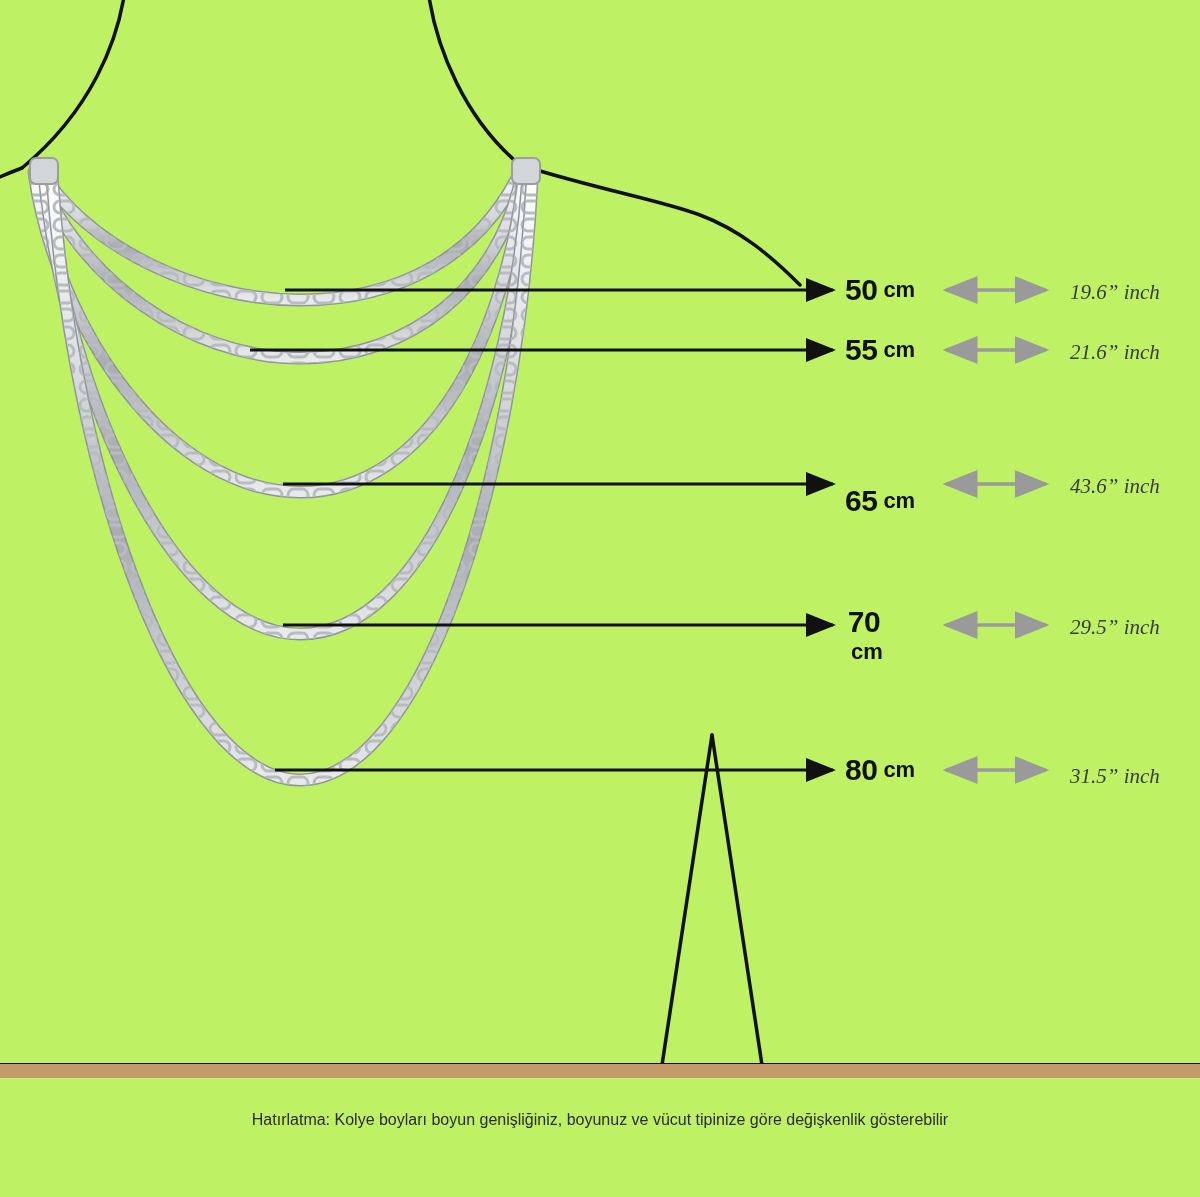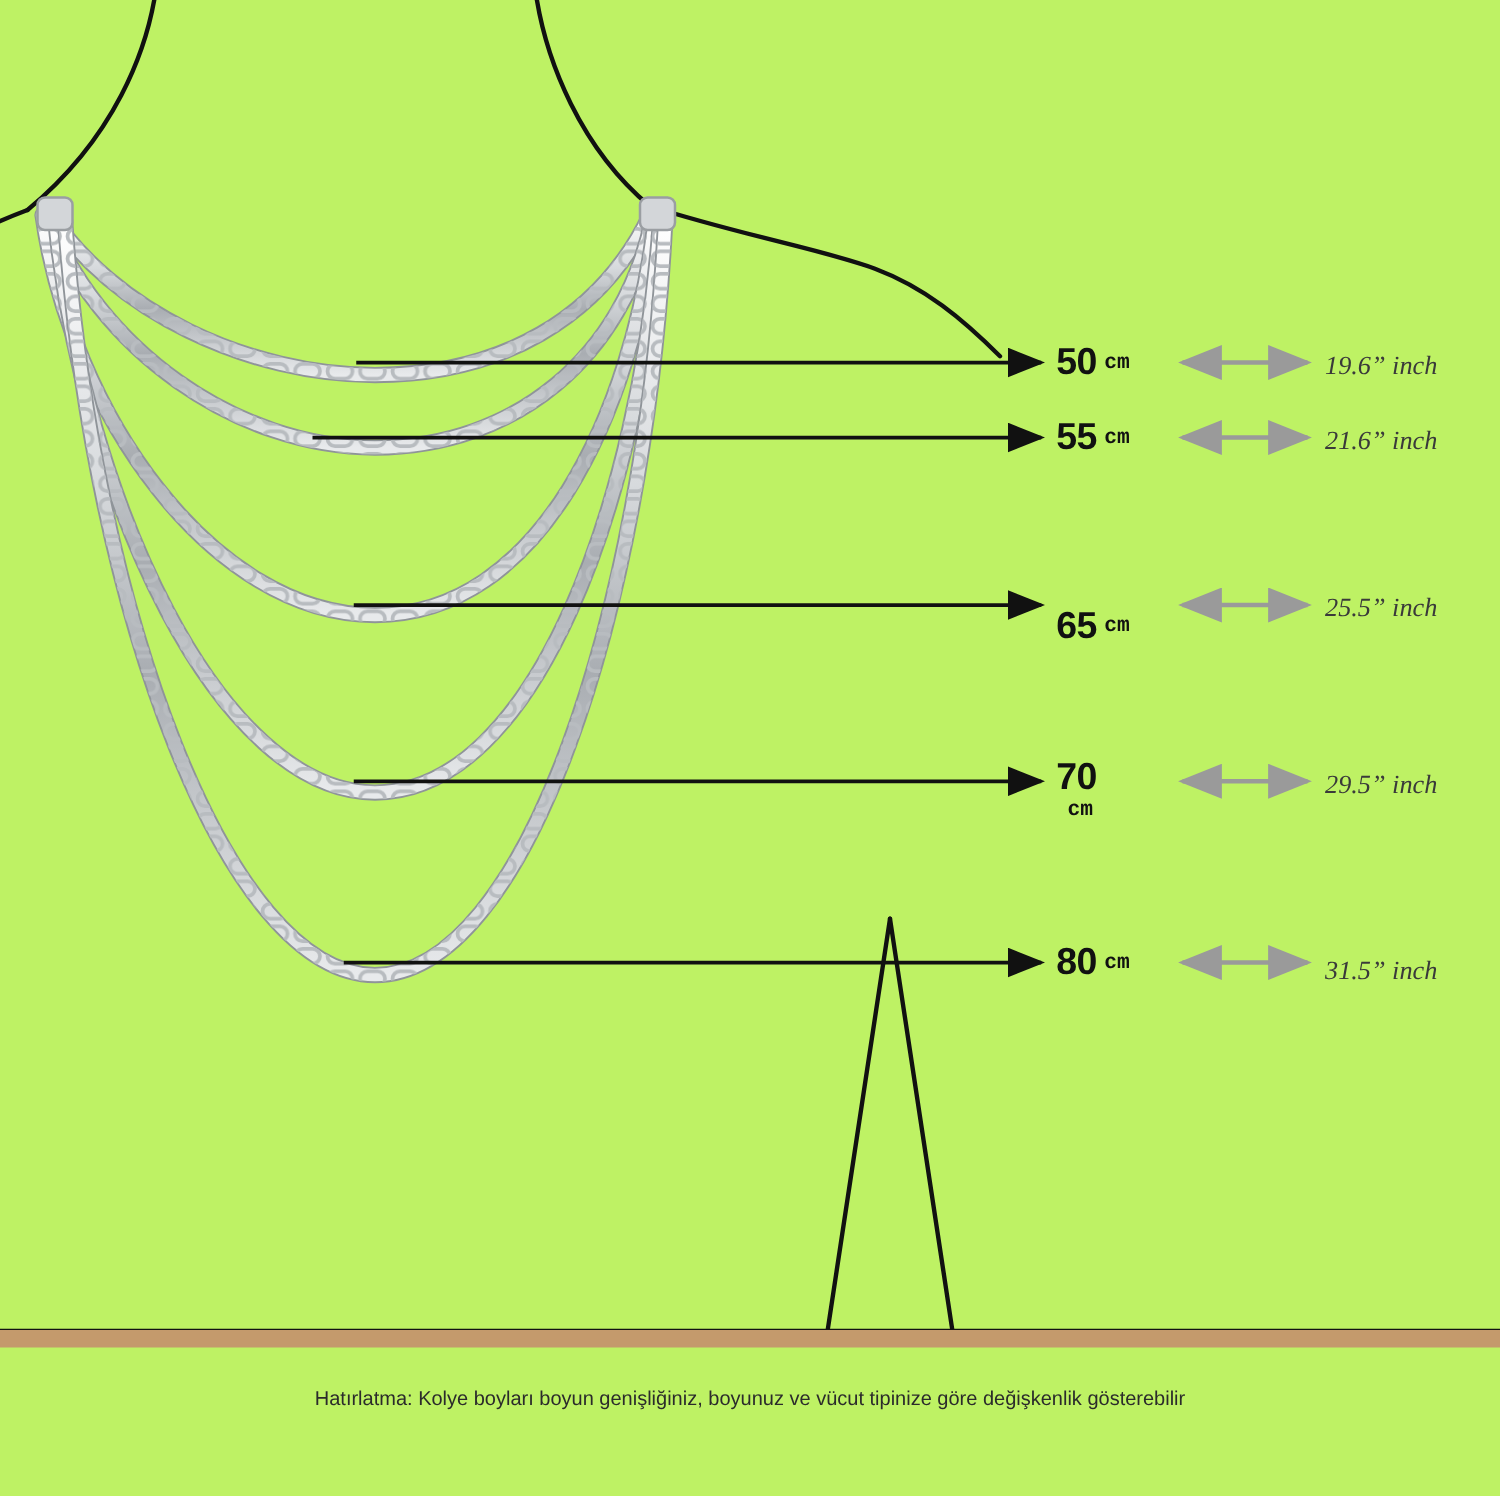--- a/index.html
+++ b/index.html
@@ -32,31 +32,32 @@
     white-space: nowrap;
   }
   .cm-value {
     font-family: "Liberation Sans", sans-serif;
     font-weight: bold;
     font-size: 30px;
     color: #111111;
     letter-spacing: -0.5px;
   }
   .cm-unit {
-    font-family: Liberation Mono, monospace;
+    font-family: Liberation Sans, sans-serif;
     font-weight: bold;
-    font-size: 17px;
+    font-size: 22px;
     color: #111111;
     margin-left: 6px;
   }
   .inch-value {
     font-family: "Liberation Serif", serif;
     font-style: italic;
     font-size: 21px;
     color: #3a3a3a;
+    margin-left: 10px;
   }
   .footer-band {
     position: absolute;
     left: 0;
     right: 0;
     height: 14px;
     background: #c49a6c;
     border-top: 1px solid #b3norm;
   }
   .footer-note {
@@ -184,21 +185,21 @@
   </div>
   <div class="measure-row" style="left:1060px; top:332px;">
     <span class="inch-value">21.6” inch</span>
   </div>
 
   <div class="measure-row" style="left:845px; top:464px;margin-top:17px;">
     <span class="cm-value">65</span>
     <span class="cm-unit">cm</span>
   </div>
   <div class="measure-row" style="left:1060px; top:466px;">
-    <span class="inch-value">25.5” inch</span>
+    <span class="inch-value">43.6” inch</span>
   </div>
 
   <div class="measure-row" style="left:845px; top:605px;flex-direction:column;">
     <span class="cm-value">70</span>
     <span class="cm-unit">cm</span>
   </div>
   <div class="measure-row" style="left:1060px; top:607px;">
     <span class="inch-value">29.5” inch</span>
   </div>
 

